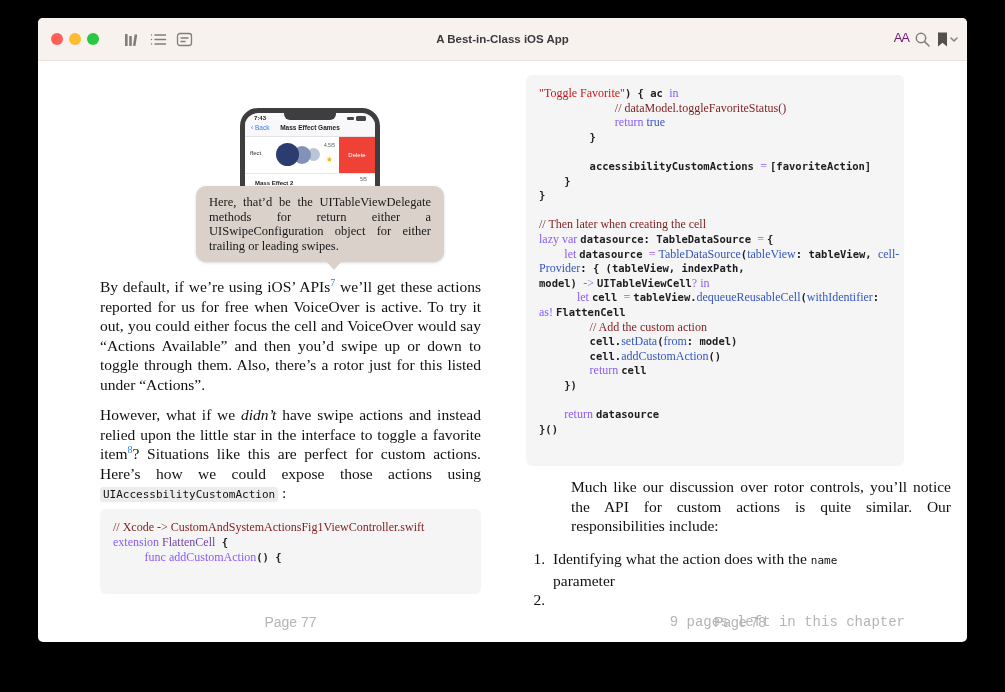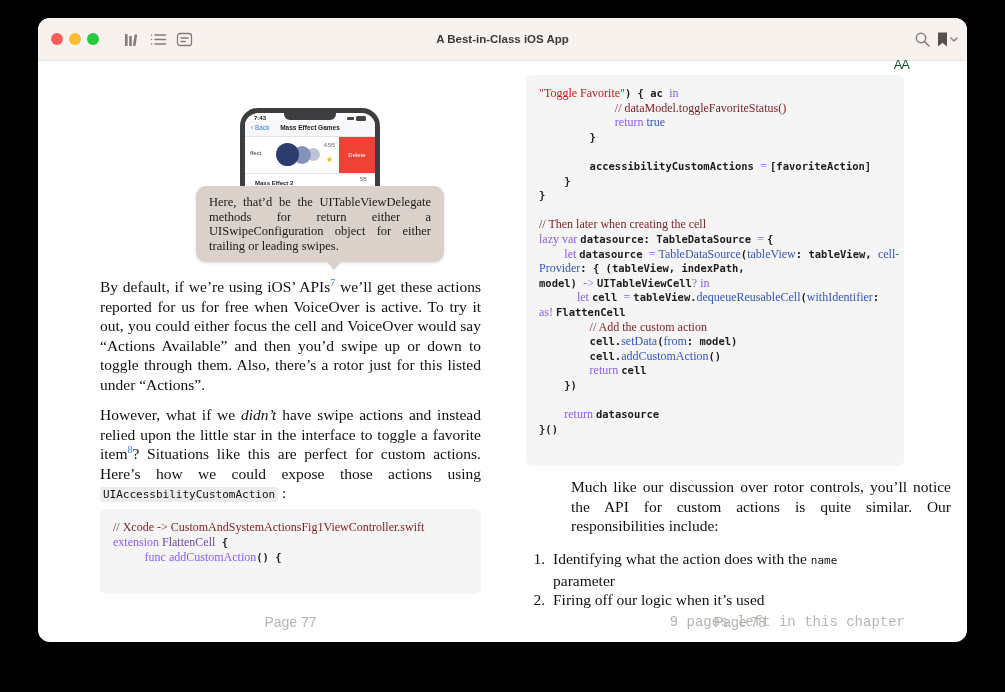--- a/index.html
+++ b/index.html
@@ -1,31 +1,31 @@
 <!DOCTYPE html>
 <html><head>
 <meta charset="utf-8">
 <style>
   html,body{margin:0;padding:0;}
   body{width:1005px;height:692px;background:#000;position:relative;overflow:hidden;
        font-family:"Liberation Sans",sans-serif;}
   .window{position:absolute;left:38px;top:18px;width:929px;height:624px;background:#fff;
-          border-radius:12px;overflow:hidden;box-shadow:0 18px 40px rgba(0,0,0,.6);}
+          border-radius:5px;overflow:hidden;box-shadow:0 18px 40px rgba(0,0,0,.6);}
   
   .titlebar{position:absolute;left:0;top:0;right:0;height:42px;background:#f8f2ef;
             border-bottom:1px solid #e9e2de;}
   .light{position:absolute;top:15px;width:12px;height:12px;border-radius:50%;}
   .light.red{left:13px;background:#ff5f57;}
   .light.yellow{left:31px;background:#febc2e;}
   .light.green{left:49px;background:#28c840;}
   .tb-icon{position:absolute;top:13px;width:17px;height:17px;color:#827d79;}
   .tb-icon svg{width:100%;height:100%;display:block;}
   .tb-title{position:absolute;left:0;right:0;top:0;height:42px;line-height:42px;
             text-align:center;font-size:11.5px;font-weight:bold;color:#3a3a3c;}
-  .tb-aa{position:absolute;top:12px;right:58px;font-size:13px;color:#14532d;letter-spacing:-1px;margin-top:27px;}
+  .tb-aa{position:absolute;top:12px;right:58px;font-size:13px;color:#701a75;letter-spacing:-1px;}
   
   .page-footer{position:absolute;top:596px;font-size:14px;color:#b8b4b1;}
   
   .phone{position:absolute;left:202px;top:90px;width:140px;height:102px;background:#fafafc;
          border:5px solid #3e3e40;border-radius:18px;overflow:hidden;box-sizing:border-box;}
   .notch{position:absolute;left:50%;top:0;transform:translateX(-50%);width:52px;height:7px;
          background:#3e3e40;border-radius:0 0 6px 6px;}
   .p-status{display:flex;justify-content:space-between;align-items:center;padding:2px 9px 0 9px;}
   .p-time{font-size:6px;font-weight:bold;color:#222;}
   .p-sticons{display:flex;align-items:center;gap:2px;}
@@ -221,21 +221,20 @@
 
     <div class="para" style="left:485px;top:459px;width:380px;margin-left:48px;"><span class="seg-t">Much like our discussion over rotor controls, you’ll notice the API for custom actions is quite similar. Our responsibilities include:</span></div>
 
     <div class="olist" style="left:485px;top:531px;width:380px;">
       <div class="li">
         <span class="num">1.</span>
         <span><span class="seg-t">Identifying what the action does with the </span><span class="seg-mono">name</span><span class="seg-t"> parameter</span></span>
       </div>
       <div class="li">
         <span class="num">2.</span>
-        <span><span class="seg-t">Firing off our logic when it’s used</span></span>
       </div>
     </div>
 
     <div class="page-footer" style="left:516px;width:372px;text-align:center;">Page 78</div>
     <div class="page-footer" style="right:62px;text-align:right;font-family:Liberation Mono, monospace;">9 pages left in this chapter</div>
   </div>
 
 </div>
 
 </body></html>

